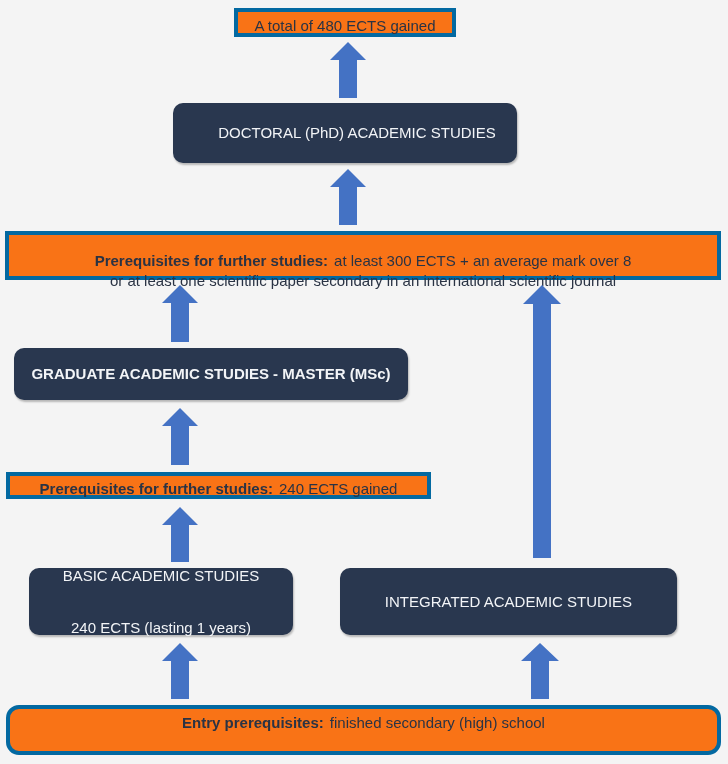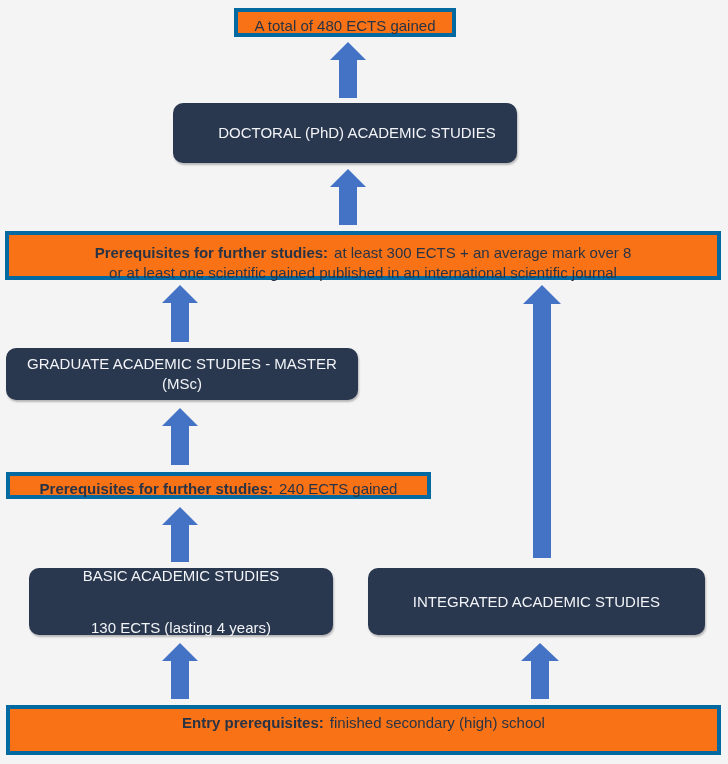--- a/index.html
+++ b/index.html
@@ -21,45 +21,45 @@
 <body>
 
 <div class="light" style="left:234px;top:8px;width:222px;height:29px;line-height:27px;font-size:15px;">
   <span>A total of 480 ECTS gained</span>
 </div>
 
 <div class="dark" style="left:173px;top:103px;width:344px;height:60px;padding-left:24px;">
   <span class="line">DOCTORAL (PhD) ACADEMIC STUDIES</span>
 </div>
 
-<div class="light" style="left:5px;top:231px;width:716px;height:49px;padding-top:8px;">
+<div class="light" style="left:5px;top:231px;width:716px;height:49px;padding-top:16px;">
   <span class="line">
     <b>Prerequisites for further studies:</b><span class="gap"></span><span>at least 300 ECTS + an average mark over 8</span>
   </span>
-  <span class="line">or at least one scientific gained published in an international scientific journal</span>
+  <span class="line">or at least one scientific paper secondary in an international scientific journal</span>
 </div>
 
-<div class="dark" style="left:6px;top:348px;width:352px;height:52px;">
+<div class="dark" style="left:14px;top:348px;width:394px;height:52px;font-weight:bold;">
   <span class="line">GRADUATE ACADEMIC STUDIES - MASTER (MSc)</span>
 </div>
 
 <div class="light" style="left:6px;top:472px;width:425px;height:27px;line-height:25px;">
   <b>Prerequisites for further studies:</b><span class="gap"></span><span>240 ECTS gained</span>
 </div>
 
-<div class="dark" style="left:29px;top:568px;width:304px;height:67px;gap:32px;">
+<div class="dark" style="left:29px;top:568px;width:264px;height:67px;gap:32px;">
   <span class="line">BASIC ACADEMIC STUDIES</span>
-  <span class="line">130 ECTS (lasting 4 years)</span>
+  <span class="line">240 ECTS (lasting 1 years)</span>
 </div>
 
-<div class="dark" style="left:368px;top:568px;width:337px;height:67px;">
+<div class="dark" style="left:340px;top:568px;width:337px;height:67px;">
   <span class="line">INTEGRATED ACADEMIC STUDIES</span>
 </div>
 
-<div class="light" style="left:6px;top:705px;width:715px;height:50px;padding-top:4px;">
+<div class="light" style="left:6px;top:705px;width:715px;height:50px;padding-top:4px;border-radius:13px;">
   <span class="line">
     <b>Entry prerequisites:</b><span class="gap"></span><span>finished secondary (high) school</span>
   </span>
 </div>
 
 <svg class="arrow" style="left:330px;top:42px;" width="36" height="58">
     <polygon points="18,0 36,18 27,18 27,56 9,56 9,18 0,18" fill="#4472c4"></polygon>
   </svg>
 <svg class="arrow" style="left:330px;top:169px;" width="36" height="58">
     <polygon points="18,0 36,18 27,18 27,56 9,56 9,18 0,18" fill="#4472c4"></polygon>

